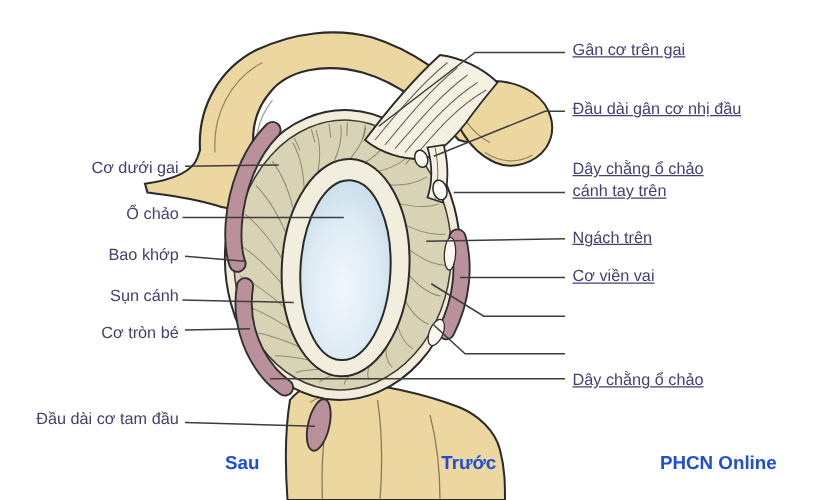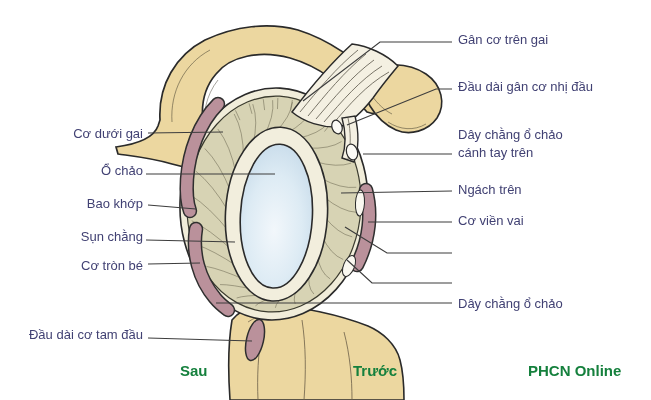--- a/index.html
+++ b/index.html
@@ -1,22 +1,22 @@
 <!DOCTYPE html>
 <html><head>
 <meta charset="utf-8">
 <style>
   html,body{margin:0;padding:0;background:#fff;}
   .stage{position:relative;width:651px;height:400px;background:#ffffff;overflow:hidden;
          font-family:"Liberation Sans","DejaVu Sans",sans-serif;}
   .stage svg{position:absolute;left:0;top:0;}
   .lbl{position:absolute;font-size:13px;color:#414173;white-space:nowrap;line-height:16px;}
   .lbl.left{right:508px;text-align:left;}
-  .lbl.right{left:458px;text-align:left;}
-  .lbl.footer{font-weight:bold;font-size:15px;color:#15803d;}
+  .lbl.right{left:458px;text-align:left;text-decoration:underline;}
+  .lbl.footer{font-weight:bold;font-size:15px;color:#1d4ed8;}
   .leader{stroke:#3d3d3d;stroke-width:1.2;fill:none;}
   #capsule-fibers .fiber{stroke:#5e5a45;stroke-width:.8;fill:none;opacity:.6;}
 </style>
 </head>
 <body>
 
 <div class="stage">
 
   <svg width="651" height="400" viewBox="0 0 651 400">
     <defs>
@@ -146,21 +146,21 @@
       <path class="leader" d="M452,222 L368,222"></path>
       <path class="leader" d="M452,253 L387,253 L345,227"></path>
       <path class="leader" d="M452,283 L372,283 L347,260"></path>
       <path class="leader" d="M452,303 L216,303"></path>
     </g>
   </svg>
 
   <div class="lbl left" style="top:126px">Cơ dưới gai</div>
   <div class="lbl left" style="top:163px">Ổ chảo</div>
   <div class="lbl left" style="top:196px">Bao khớp</div>
-  <div class="lbl left" style="top:229px">Sụn chằng</div>
+  <div class="lbl left" style="top:229px">Sụn cánh</div>
   <div class="lbl left" style="top:258px">Cơ tròn bé</div>
   <div class="lbl left" style="top:327px">Đầu dài cơ tam đầu</div>
 
   <div class="lbl right" style="top:32px">Gân cơ trên gai</div>
   <div class="lbl right" style="top:79px">Đầu dài gân cơ nhị đầu</div>
   <div class="lbl right" style="top:127px">Dây chằng ổ chảo</div>
   <div class="lbl right" style="top:145px">cánh tay trên</div>
   <div class="lbl right" style="top:182px">Ngách trên</div>
   <div class="lbl right" style="top:213px">Cơ viền vai</div>
   <div class="lbl right" style="top:296px">Dây chằng ổ chảo</div>

